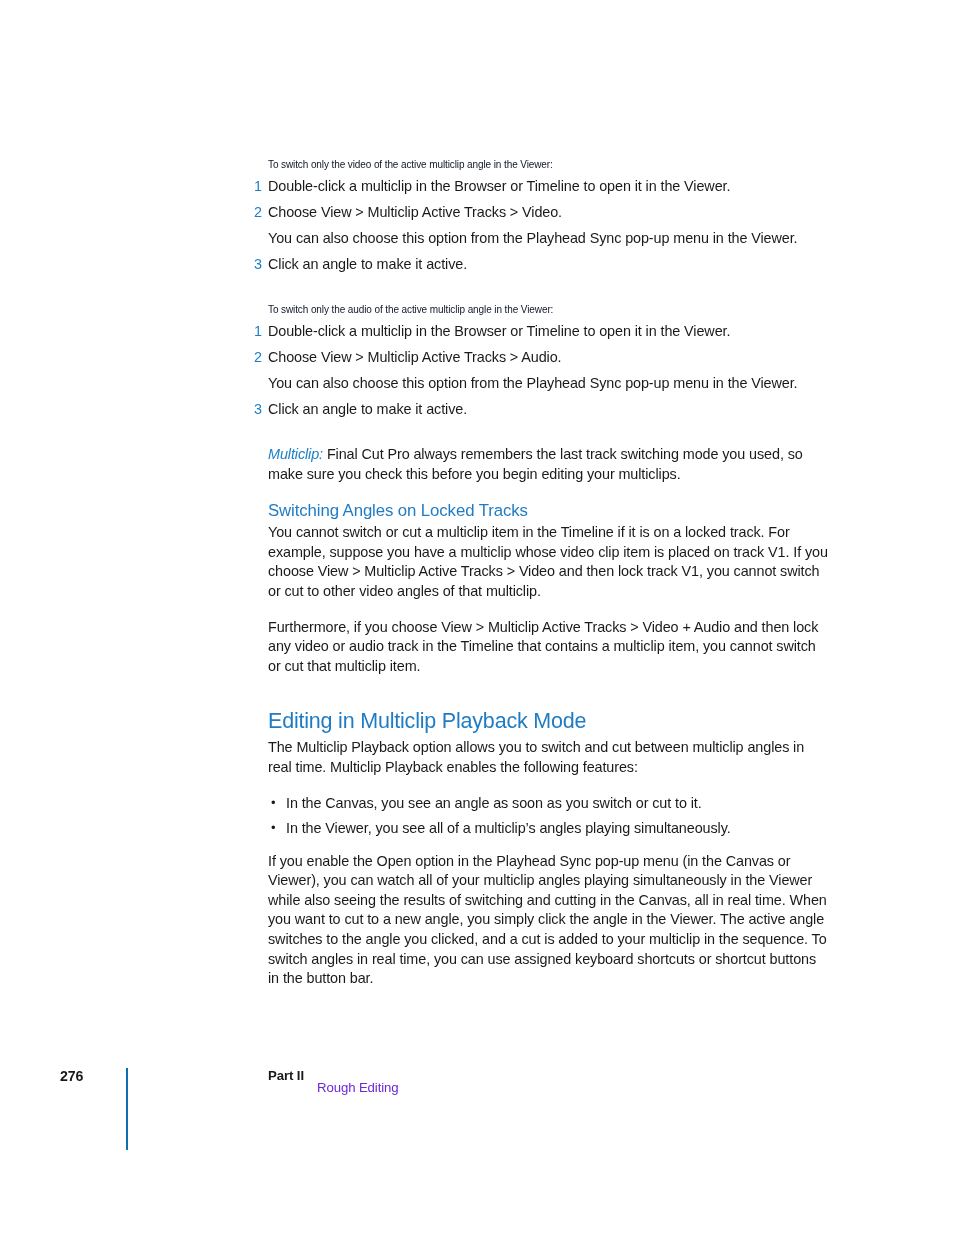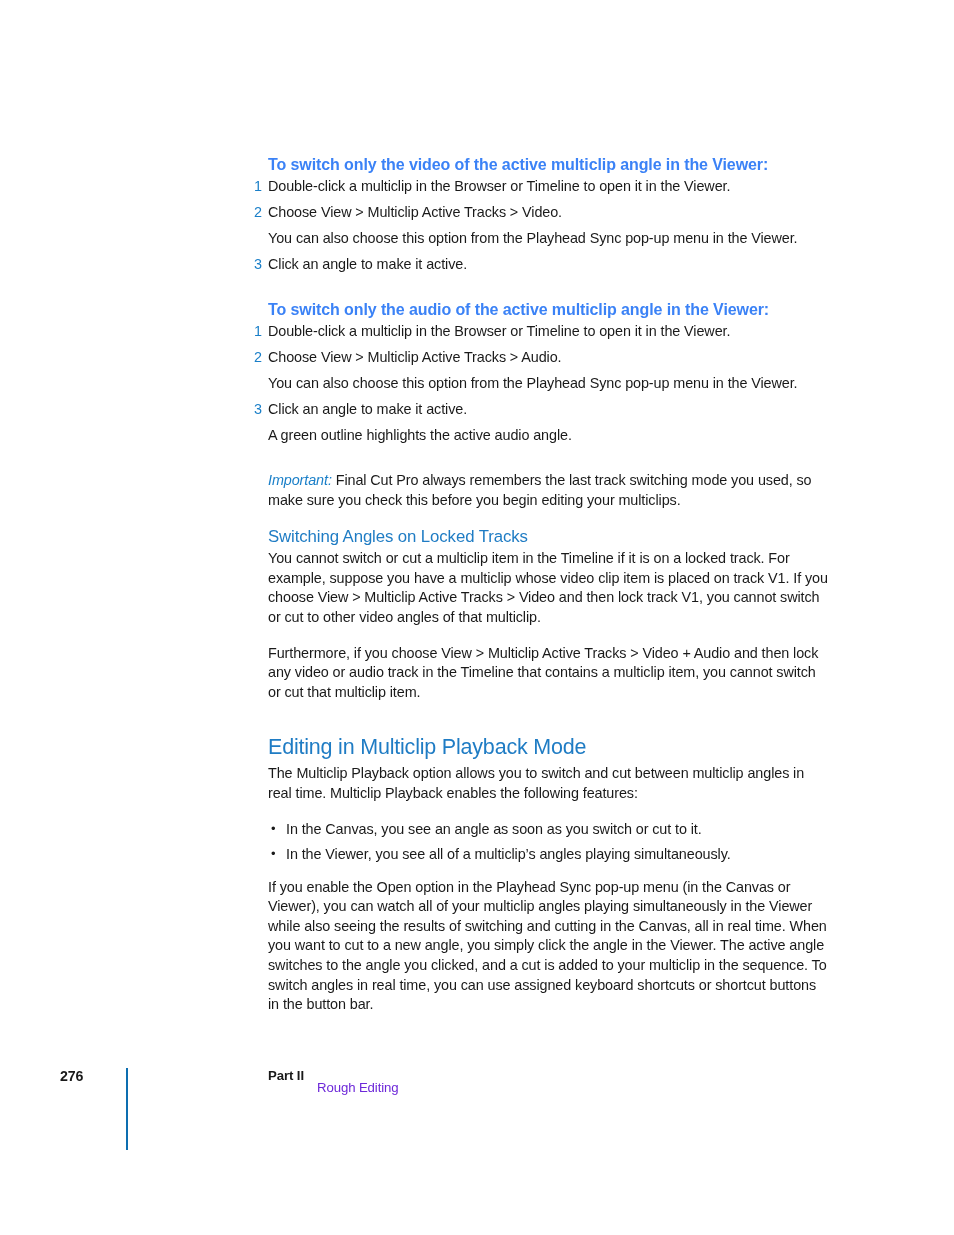--- a/index.html
+++ b/index.html
@@ -27,23 +27,23 @@
 
   
   .content {
     position: absolute;
     left: 244px;
     top: 155px;
     width: 586px;
   }
 
   .proc-title {
-    font-size: 16px;
-    font-weight: bold;
-    color: #3b82f6;
+    font-size: 10px;
+    font-weight: normal;
+    color: #0f172a;
     line-height: 19px;
     letter-spacing: -0.1px;
     margin: 0 0 3px 24px;
   }
 
   
   .step {
     position: relative;
     margin: 0 0 0 24px;
     padding: 0;
@@ -215,26 +215,25 @@
       <div class="step gap-after-step">
         <span class="num">2</span>
         <span>Choose View &gt; Multiclip Active Tracks &gt; Audio.</span>
       </div>
       <div class="step-note">You can also choose this option from the Playhead Sync pop-up menu in the Viewer.</div>
 
       <div class="step gap-after-step">
         <span class="num">3</span>
         <span>Click an angle to make it active.</span>
       </div>
-      <div class="step-note">A green outline highlights the active audio angle.</div>
     </div>
 
     <div class="block-gap-lg"></div>
 
-    <p class="body"><span class="important-label">Important:</span> <span>Final Cut Pro always remembers the last track switching mode you used, so make sure you check this before you begin editing your multiclips.</span></p>
+    <p class="body"><span class="important-label">Multiclip:</span> <span>Final Cut Pro always remembers the last track switching mode you used, so make sure you check this before you begin editing your multiclips.</span></p>
 
     <div class="block-gap-md"></div>
 
     <h3 class="subhead">Switching Angles on Locked Tracks</h3>
     <p class="body">You cannot switch or cut a multiclip item in the Timeline if it is on a locked track. For example, suppose you have a multiclip whose video clip item is placed on track V1. If you choose View &gt; Multiclip Active Tracks &gt; Video and then lock track V1, you cannot switch or cut to other video angles of that multiclip.</p>
 
     <div class="block-gap-md"></div>
 
     <p class="body">Furthermore, if you choose View &gt; Multiclip Active Tracks &gt; Video + Audio and then lock any video or audio track in the Timeline that contains a multiclip item, you cannot switch or cut that multiclip item.</p>
 

